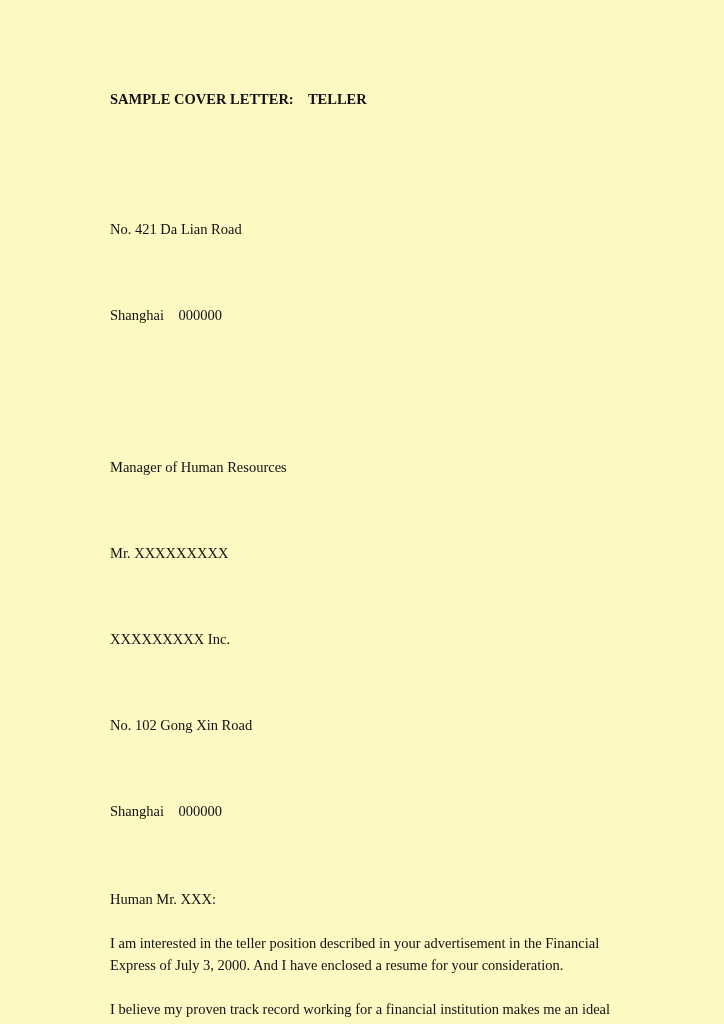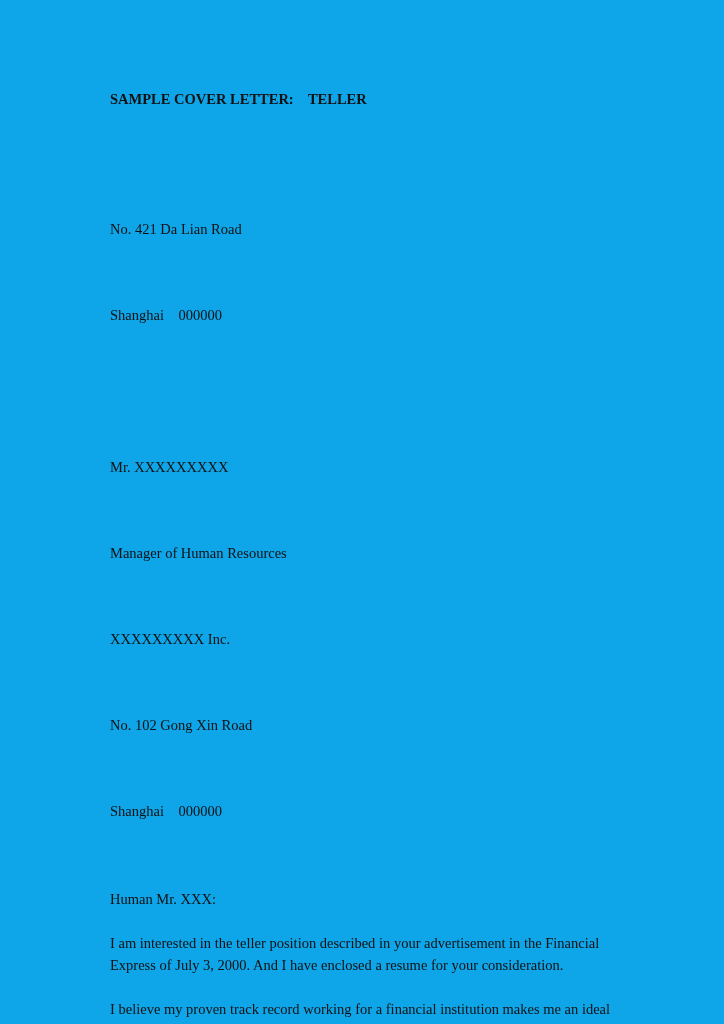--- a/index.html
+++ b/index.html
@@ -4,21 +4,21 @@
 <style>
   html, body {
     margin: 0;
     padding: 0;
     background: #ffffff;
   }
   .page {
     position: relative;
     width: 724px;
     height: 1024px;
-    background: #0ea5e9;
+    background: #fef9c3;
     box-sizing: border-box;
     padding: 88px 50px 0 110px;
     font-family: "Liberation Serif", "DejaVu Serif", serif;
     font-size: 14.5px;
     line-height: 22px;
     color: #111111;
     overflow: hidden;
   }
   .title {
     font-weight: bold;
@@ -41,22 +41,22 @@
 <div class="page">
 
   <div class="title">SAMPLE COVER LETTER:    TELLER</div>
 
   <div class="block">
     <div class="line">No. 421 Da Lian Road</div>
     <div class="line">Shanghai    000000</div>
   </div>
 
   <div class="block">
+    <div class="line">Manager of Human Resources</div>
     <div class="line">Mr. XXXXXXXXX</div>
-    <div class="line">Manager of Human Resources</div>
     <div class="line">XXXXXXXXX Inc.</div>
     <div class="line">No. 102 Gong Xin Road</div>
     <div class="line">Shanghai    000000</div>
   </div>
 
   <div class="block">Human Mr. XXX:</div>
 
   <div class="block">I am interested in the teller position described in your advertisement in the Financial
 Express of July 3, 2000. And I have enclosed a resume for your consideration.</div>
 

